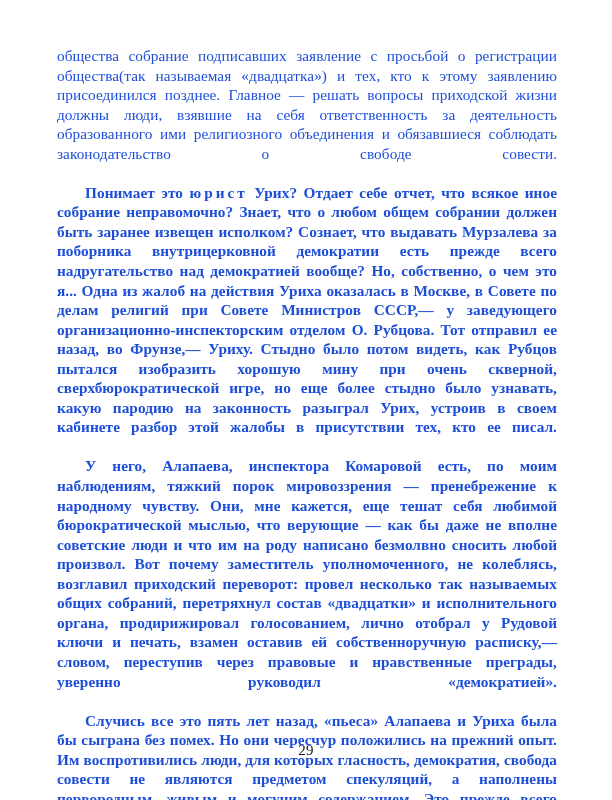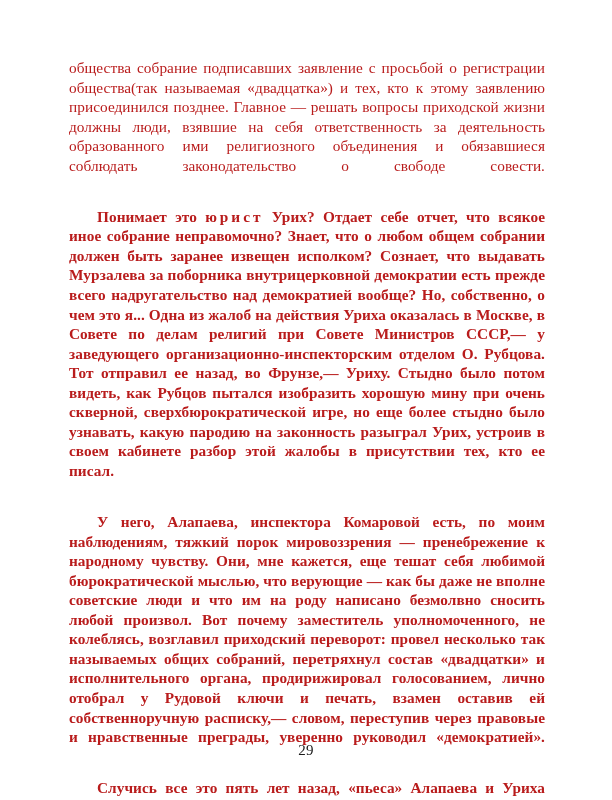--- a/index.html
+++ b/index.html
@@ -19,26 +19,26 @@
   }
 
   #text-column {
     position: absolute;
     left: 57px;
     top: 46px;
     width: 500px;
   }
 
   .para {
-    margin: 12px;
+    margin: 0;
     padding: 0;
     font-family: "Liberation Serif", "DejaVu Serif", serif;
     font-size: 15.3px;
     line-height: 19.55px;
-    color: #b91c1c;
+    color: #1d4ed8;
     text-align: justify;
     text-justify: inter-word;
     -webkit-hyphens: none;
     hyphens: none;
     word-spacing: 0.1px;
     letter-spacing: 0.05px;
     text-rendering: optimizeLegibility;
   }
 
   

